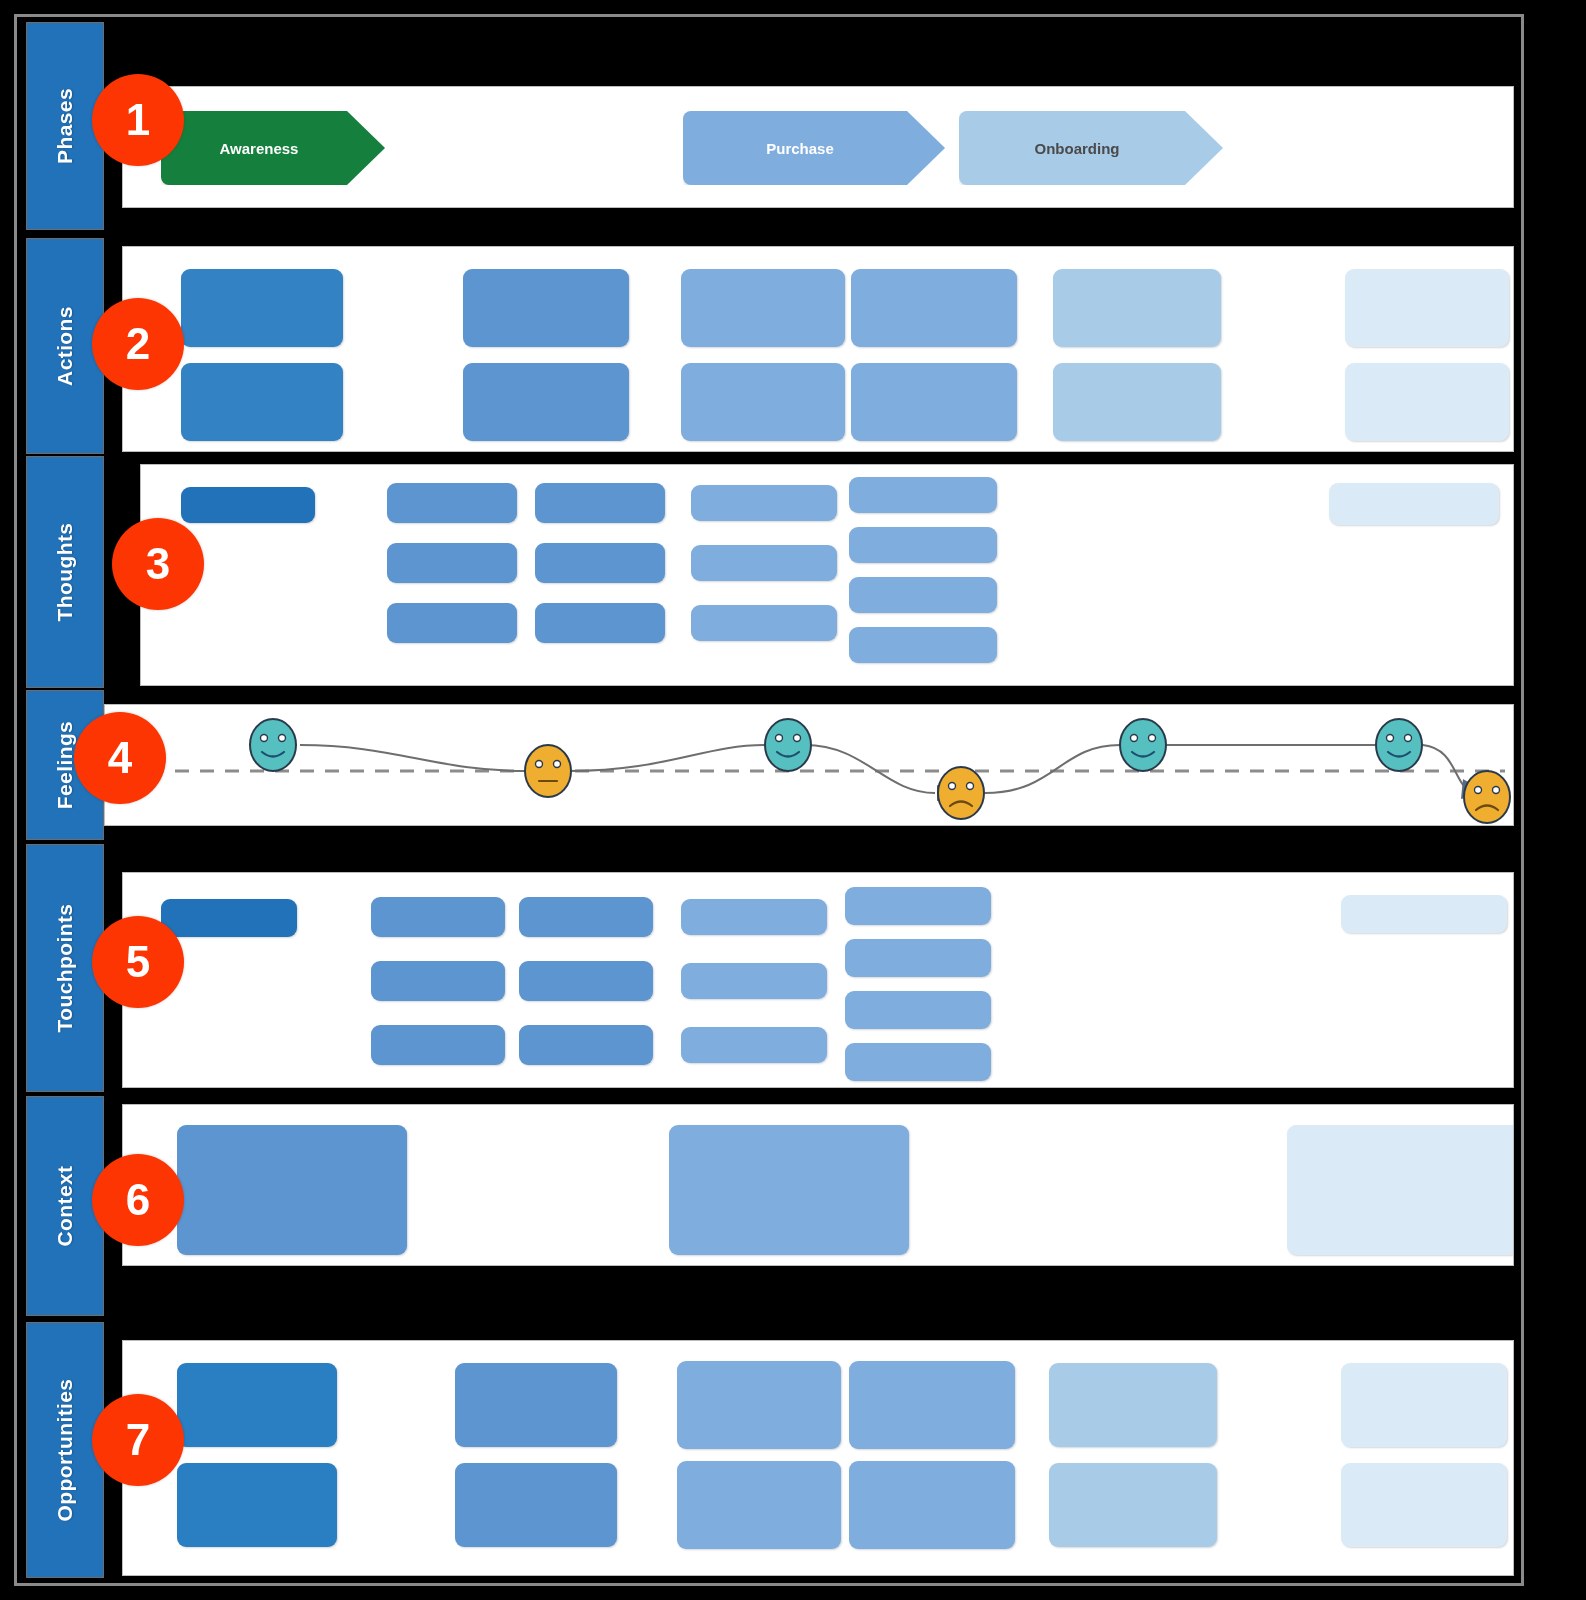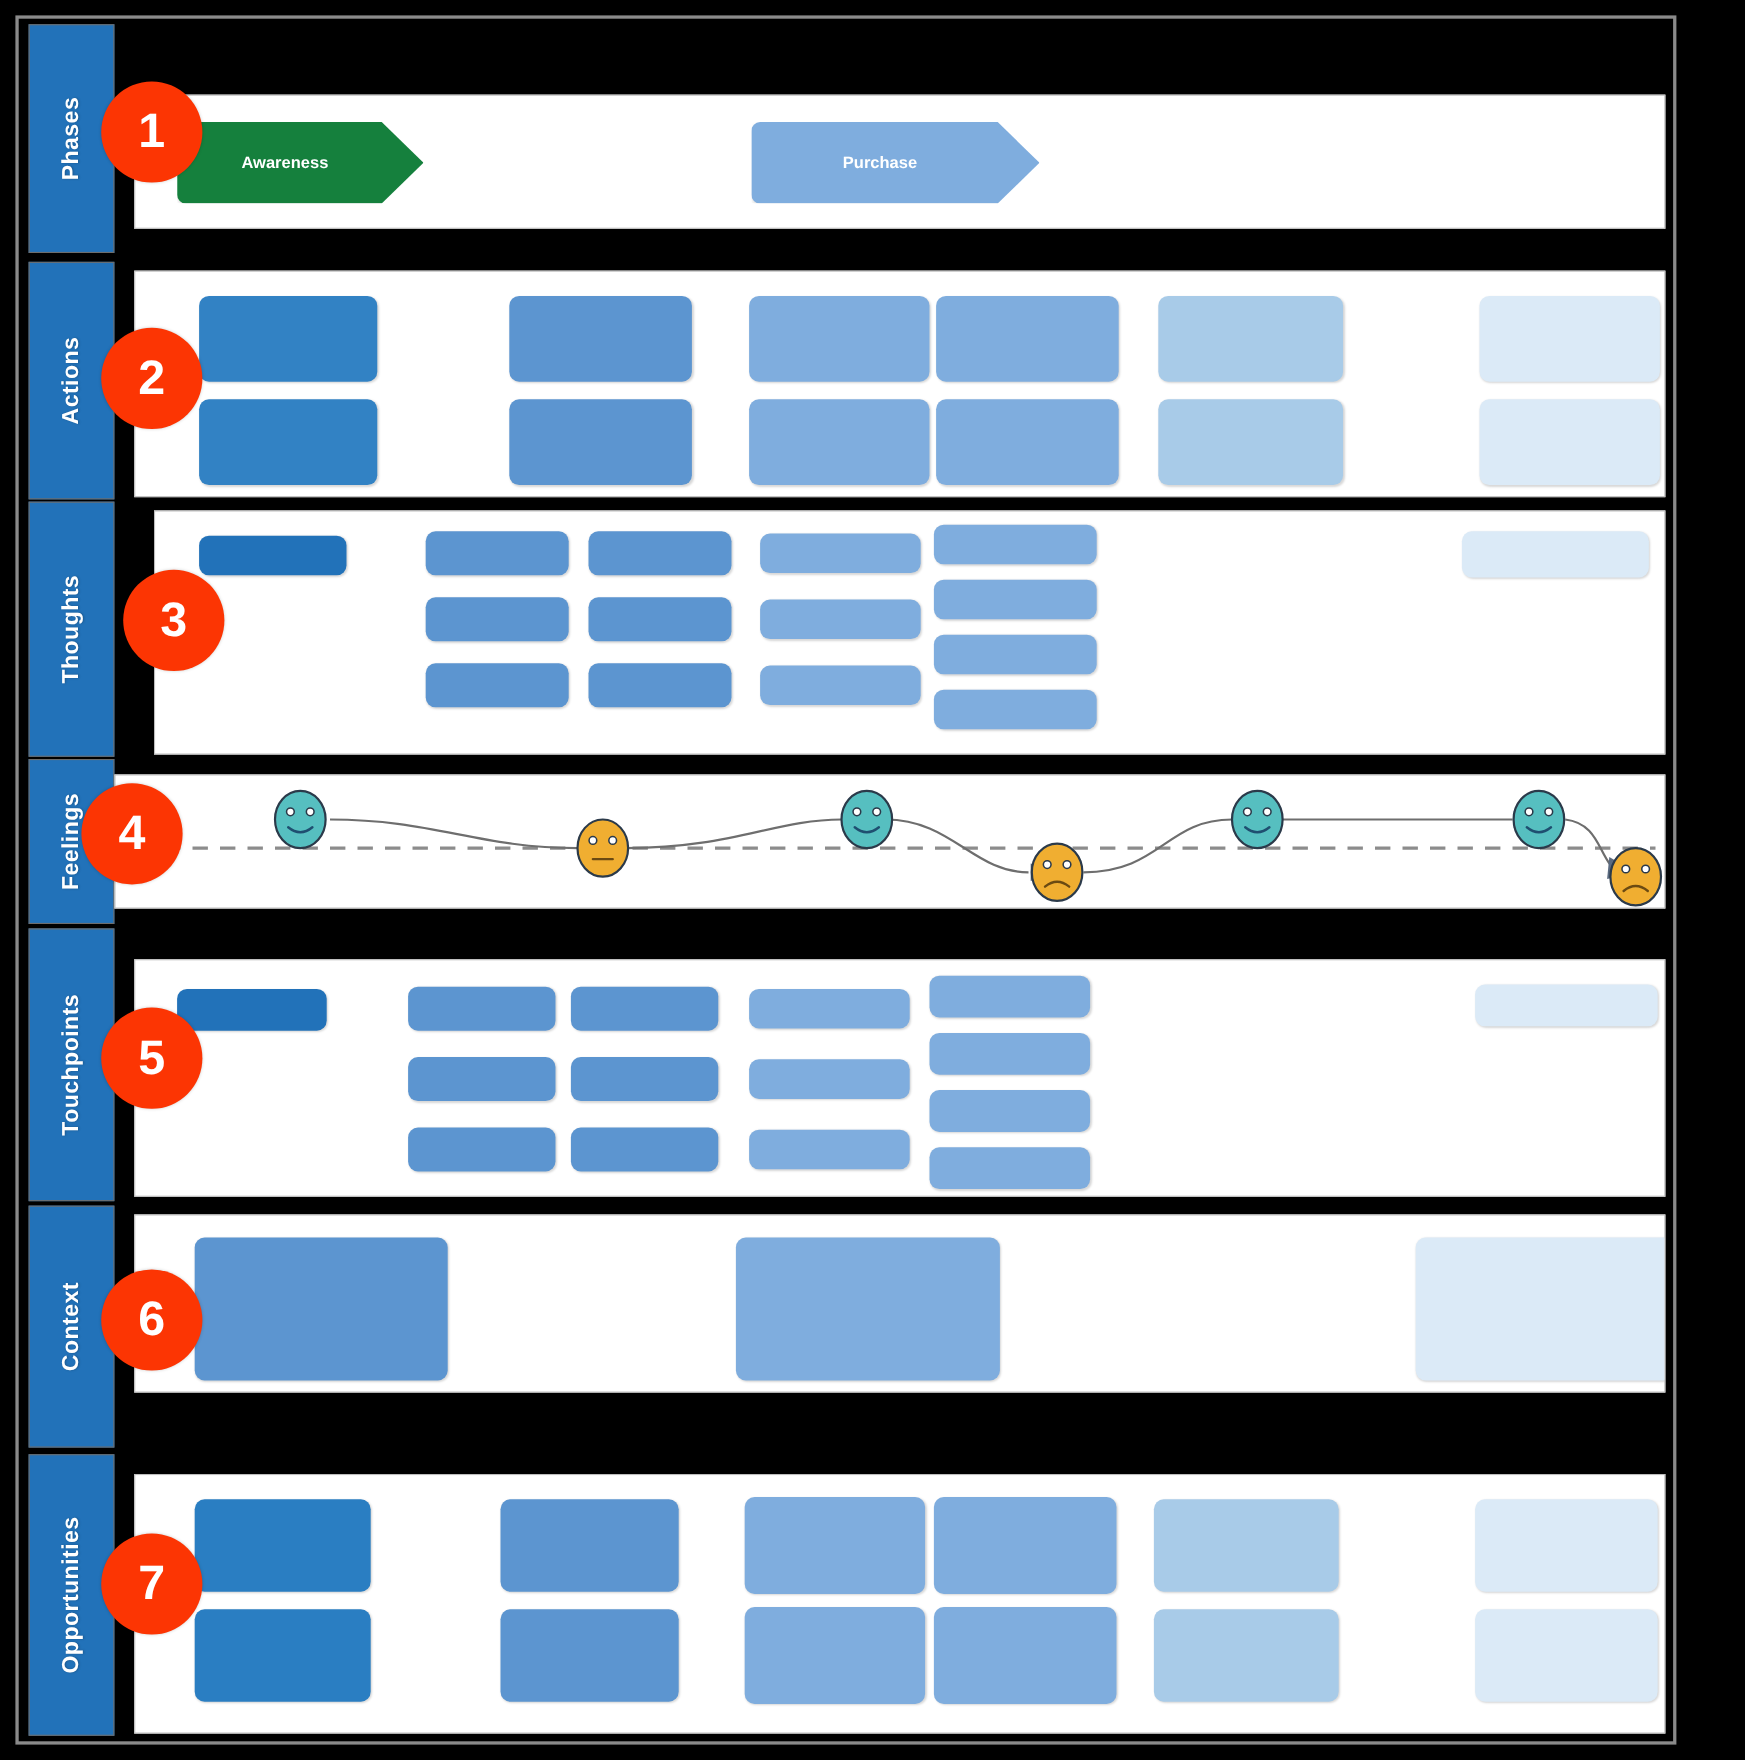--- a/index.html
+++ b/index.html
@@ -106,20 +106,23 @@
   <div class="row" style="left:26px; top:22px; width:1490px; height:208px;">
     <div class="row-label">
       <div class="row-label-text">Phases</div>
     </div>
     <div class="row-panel" style="left:96px; top:64px; width:1392px; height:122px;">
       <div class="chev" style="left:38px; top:24px; width:224px; background:#15803d; color:#ffffff;">
         <span>Awareness</span>
       </div>
       <div class="chev" style="left:560px; top:24px; width:262px; background:#7fadde; color:#ffffff;">
         <span>Purchase</span>
+      </div>
+      <div class="chev" style="left:836px; top:24px; width:264px; background:#a8cbe8; color:#4a4a4a;">
+        <span>Onboarding</span>
       </div>
     </div>
     <div class="badge" style="left:66px; top:52px;">
       <span>1</span>
     </div>
   </div>
 
   <div class="row" style="left:26px; top:238px; width:1490px; height:216px;">
     <div class="row-label">
       <div class="row-label-text">Actions</div>

